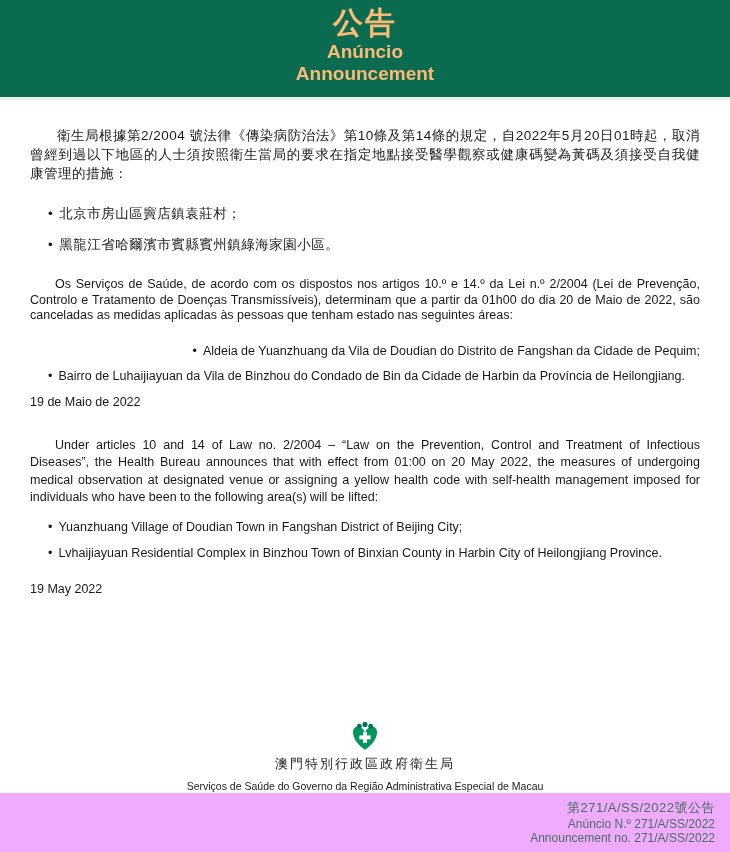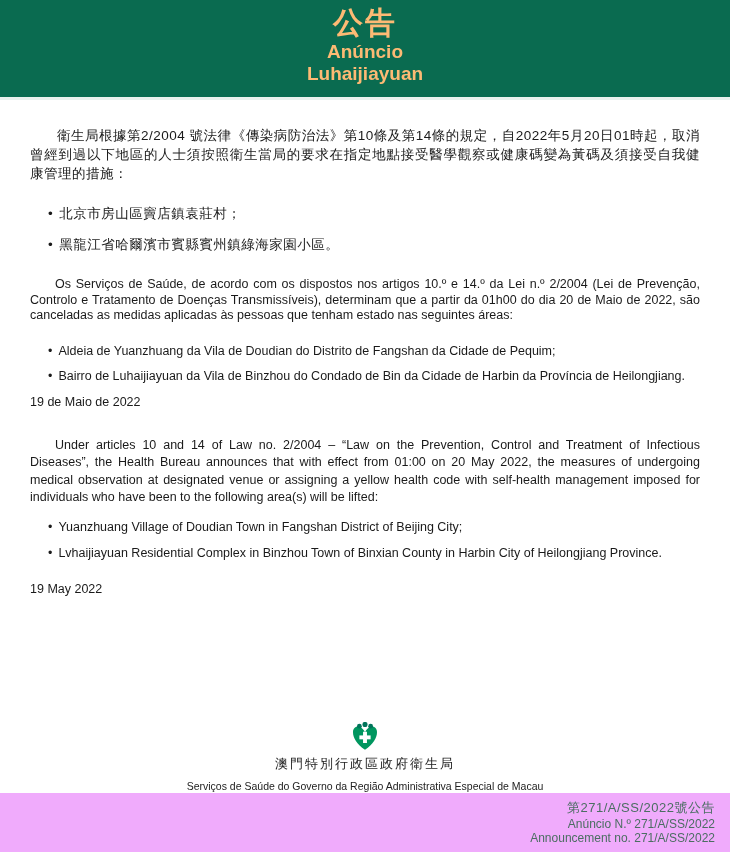--- a/index.html
+++ b/index.html
@@ -51,21 +51,21 @@
   .en-para  { font-size: 12.5px; line-height: 17.5px; margin-top: 28px; }
   .bullet {
     padding-left: 18px;
     text-align: left;
   }
   .bullet .bullet-marker { margin-right: 6px; }
   .cn-bullet { font-size: 13.5px; }
   .pt-bullet, .en-bullet { font-size: 12.5px; }
   .cn-b1 { margin-top: 22px; }
   .cn-b2 { margin-top: 13px; }
-  .pt-b1 { margin-top: 20px; }
+  .pt-b1 { margin-top: 20px; text-align: right; }
   .pt-b2 { margin-top: 11px; }
   .en-b1 { margin-top: 13px; }
   .en-b2 { margin-top: 12px; }
   .date-line { text-align: left; }
   .cn-date { font-size: 13.5px; margin-top: 16px; }
   .pt-date { font-size: 12.5px; margin-top: 12px; }
   .en-date { font-size: 12.5px; margin-top: 22px; }
   
   .org-block {
     position: absolute;
@@ -102,21 +102,21 @@
   .footer-bar .ref-en { font-size: 12px; line-height: 14px; }
 </style>
 </head>
 <body>
 
 <div class="page">
 
   <div class="banner">
     <div class="title-zh zh">公告</div>
     <div class="title-sub">Anúncio</div>
-    <div class="title-sub">Luhaijiayuan</div>
+    <div class="title-sub">Announcement</div>
   </div>
   <div class="banner-strip"></div>
 
   <div class="content">
 
     <p class="para zh cn-para">衛生局根據第2/2004 號法律《傳染病防治法》第10條及第14條的規定，自2022年5月20日01時起，取消曾經到過以下地區的人士須按照衛生當局的要求在指定地點接受醫學觀察或健康碼變為黃碼及須接受自我健康管理的措施：</p>
     <div class="bullet cn-bullet cn-b1 zh">
       <span class="bullet-marker">•</span><span>北京市房山區竇店鎮袁莊村；</span>
     </div>
     <div class="bullet cn-bullet cn-b2 zh">

